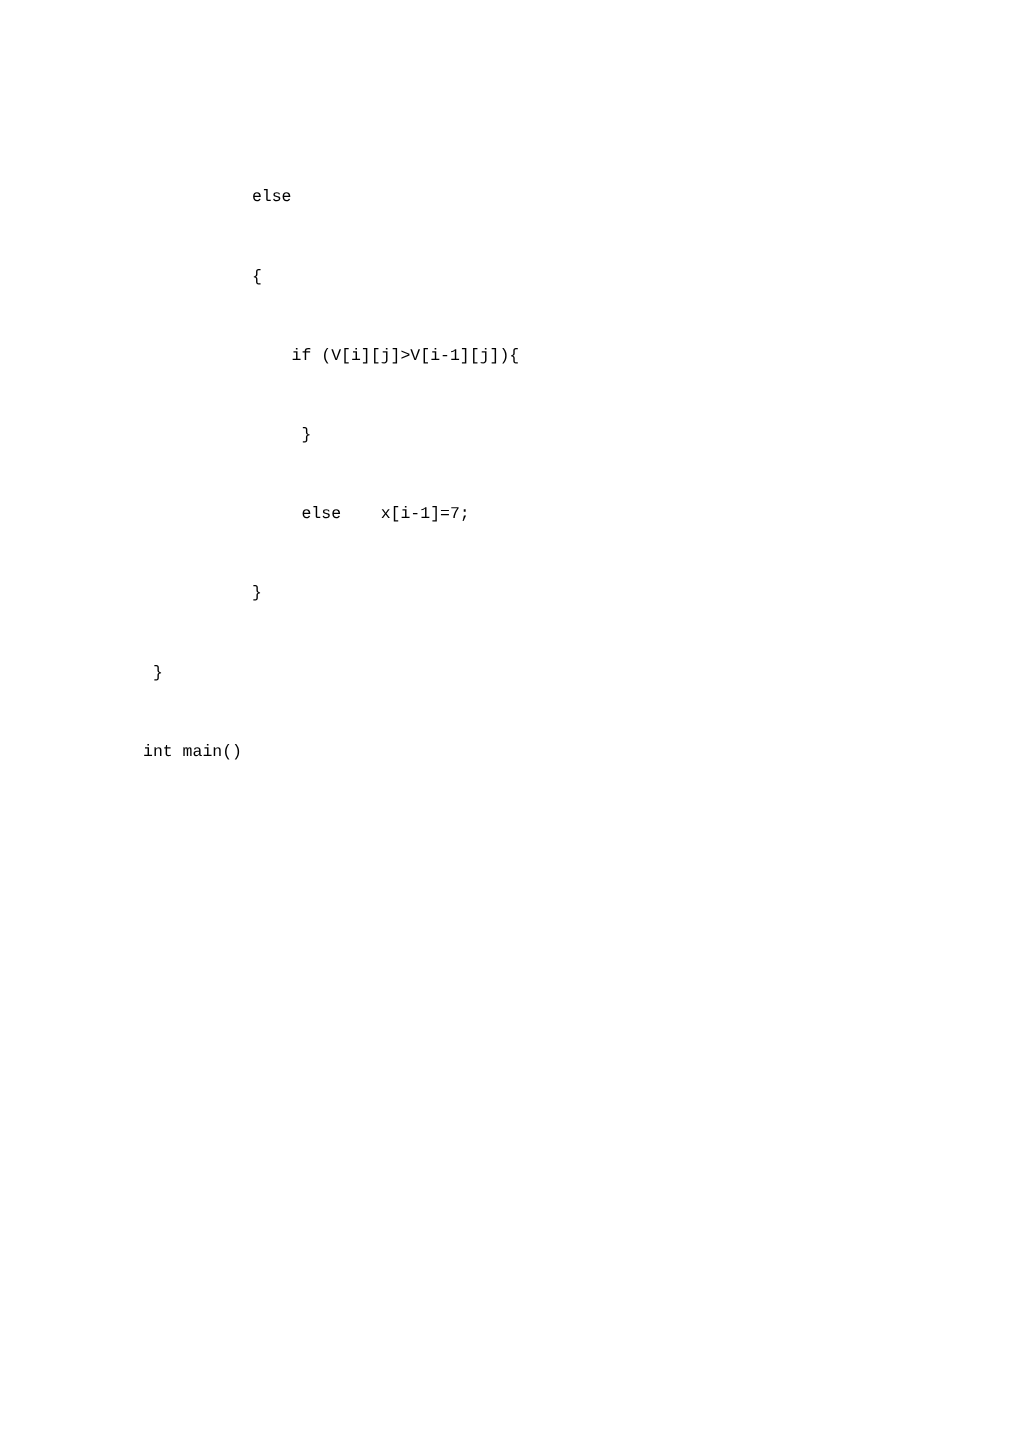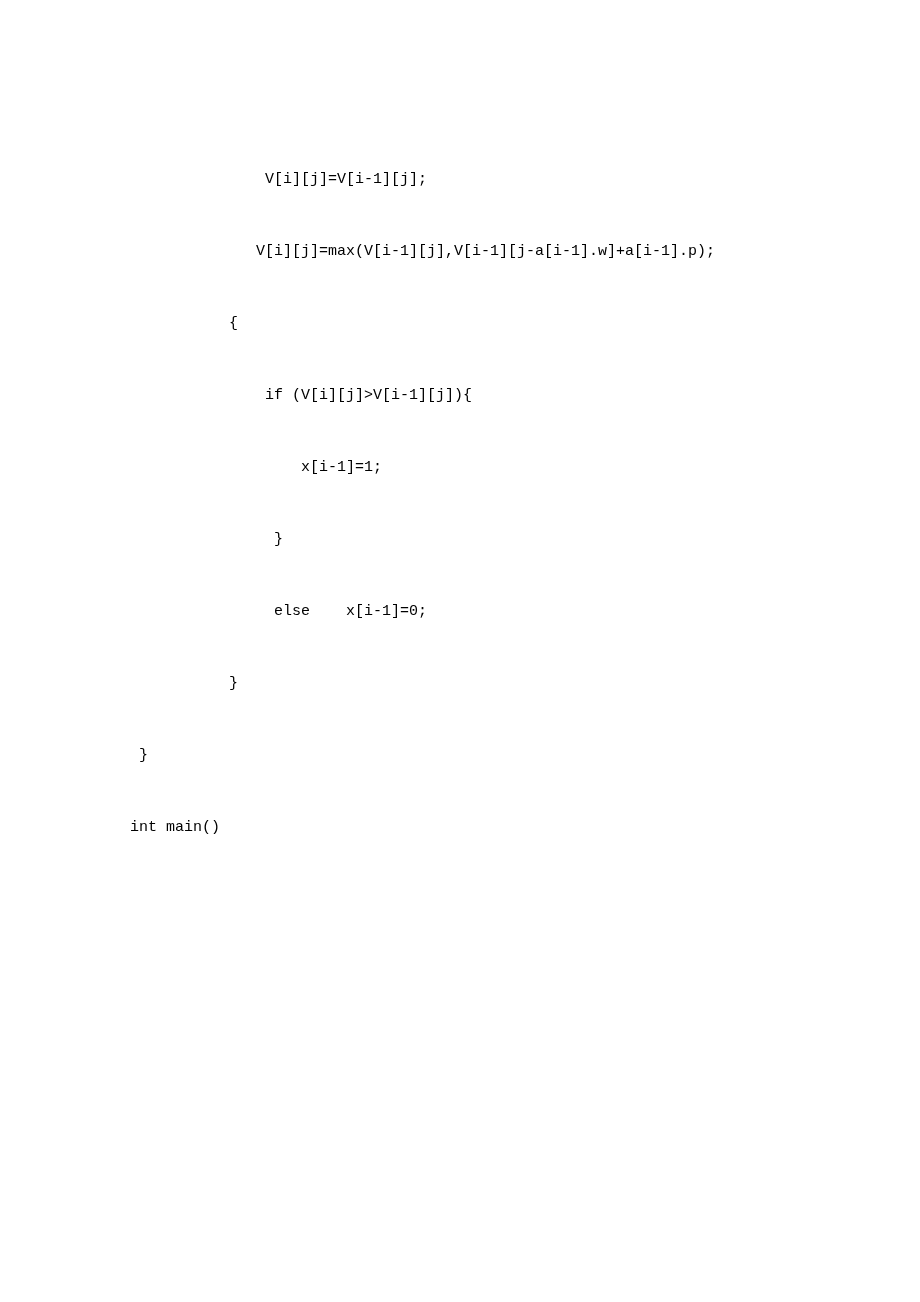--- a/index.html
+++ b/index.html
@@ -21,27 +21,25 @@
     line-height: 24px;
     color: #000;
   }
 </style>
 </head>
 <body>
 
 <div class="page">
 
   <div class="code-block">
-    <div>               V[i][j]=V[i-1][j];</div>
-    <div>              V[i][j]=max(V[i-1][j],V[i-1][j-a[i-1].w]+a[i-1].p);</div>
+    <div>           else</div>
     <div>           {</div>
     <div>               if (V[i][j]&gt;V[i-1][j]){</div>
-    <div>                   x[i-1]=1;</div>
     <div>                }</div>
-    <div>                else    x[i-1]=0;</div>
+    <div>                else    x[i-1]=7;</div>
     <div>           }</div>
     <div> }</div>
     <div>int main()</div>
     
     
     
     
     
     
     

